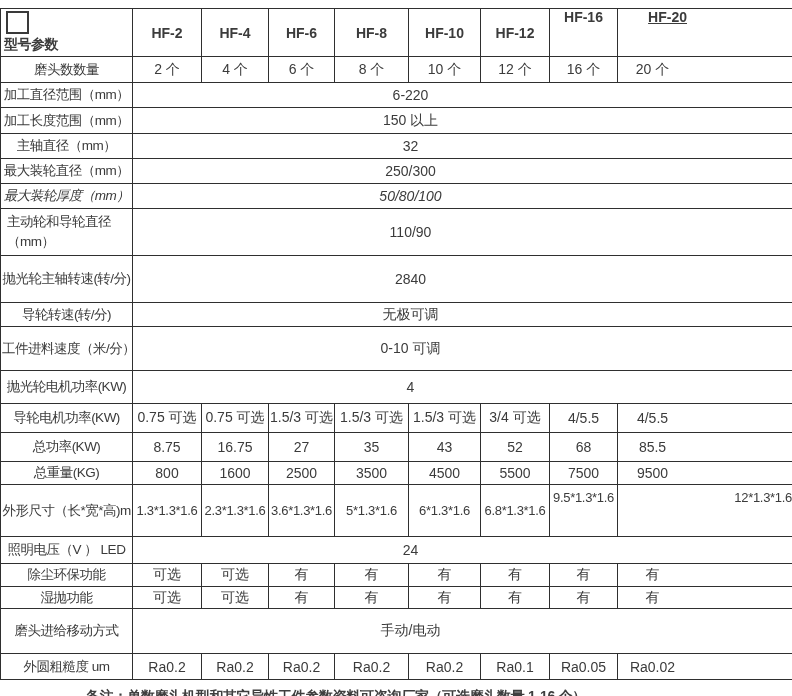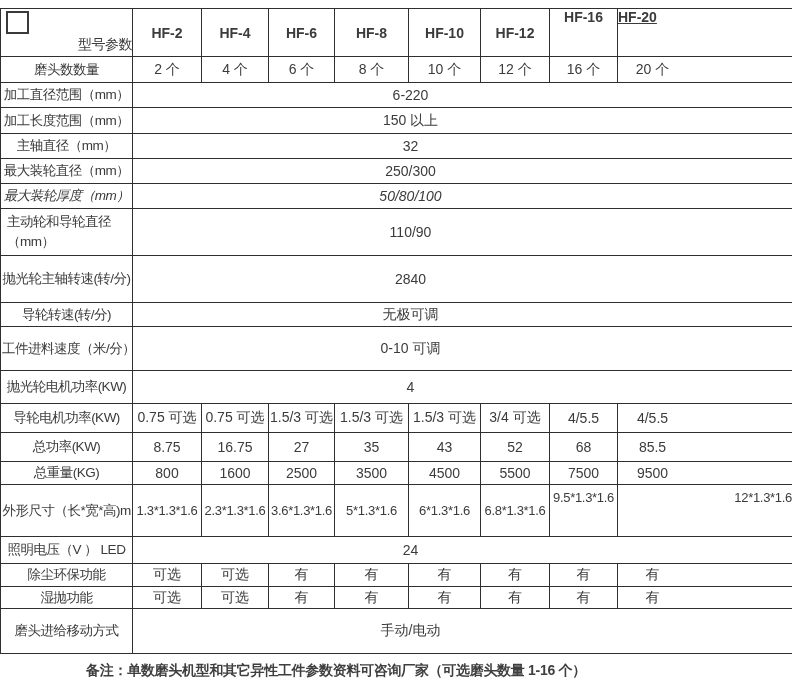--- a/index.html
+++ b/index.html
@@ -34,30 +34,30 @@
     padding:1px 0 0 3px;
   }
   .ph-square{
     display:block;
     width:19px;height:19px;
     border:2px solid #3a3a3a;
     margin:1px 0 2px 2px;
     background:#ffffff;
   }
   .corner-label{
-    font-weight:normal;
+    font-weight:bold;
     font-size:14px;
-    text-align:right;
+    text-align:left;
     letter-spacing:-0.5px;
   }
   
   th.htop{vertical-align:top;padding-top:0;}
   
   .lastcol{padding-right:105px;}
-  th.lastcol{text-align:left;text-decoration:underline;}
+  th.lastcol{text-align:right;text-decoration:underline;}
 
   
   tbody th.row-label{
     font-size:13.5px;
     letter-spacing:-0.5px;
     padding:0 1px;
   }
   
   td.merged-cell{padding-right:104px;}
 
@@ -259,17 +259,28 @@
           <td>有</td>
           <td>有</td>
           <td>有</td>
           <td>有</td>
           <td class="lastcol">有</td>
         </tr>
         <tr>
           <th class="row-label">磨头进给移动方式</th>
           <td class="merged-cell" colspan="8">手动/电动</td>
         </tr>
+        <tr>
+          <th class="row-label">外圆粗糙度 um</th>
+          <td>Ra0.2</td>
+          <td>Ra0.2</td>
+          <td>Ra0.2</td>
+          <td>Ra0.2</td>
+          <td>Ra0.2</td>
+          <td>Ra0.1</td>
+          <td>Ra0.05</td>
+          <td class="lastcol">Ra0.02</td>
+        </tr>
       </tbody>
   </table>
 
   <div class="footer-note">备注：单数磨头机型和其它异性工件参数资料可咨询厂家（可选磨头数量 1-16 个）</div>
 </div>
 
 </body></html>

